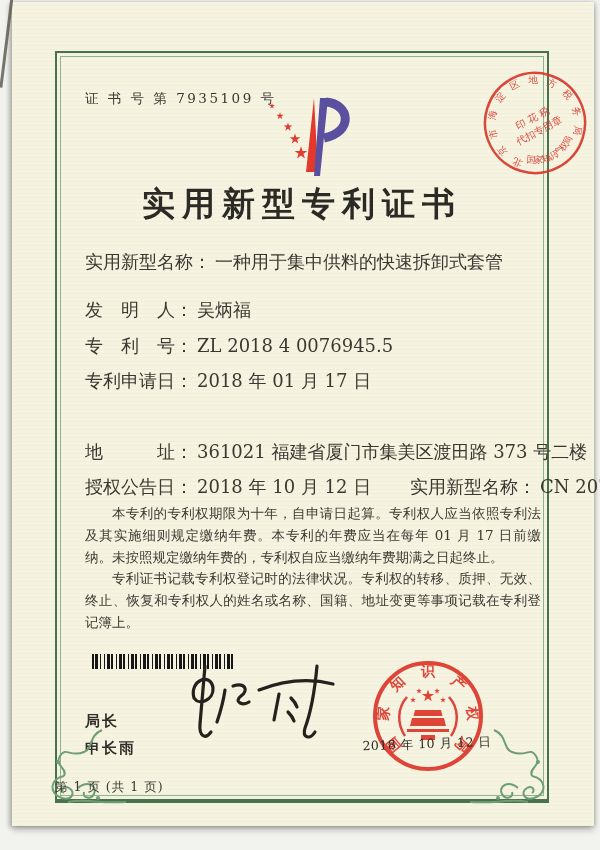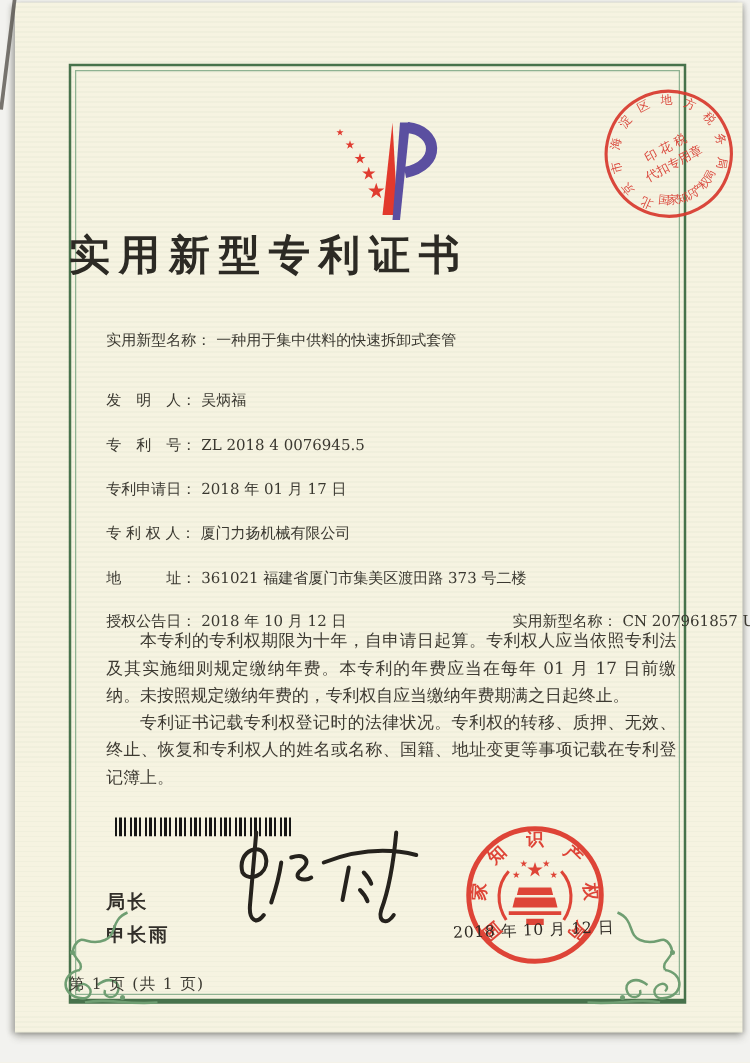--- a/index.html
+++ b/index.html
@@ -11,23 +11,23 @@
         background-image:repeating-linear-gradient(0deg,rgba(140,175,140,.055) 0 1px,transparent 1px 4px);
         box-shadow:-3px 1px 4px rgba(70,70,60,.28), 0 4px 6px rgba(70,70,60,.30), 2px 0 3px rgba(70,70,60,.18);}
   .scan-sliver{position:absolute;left:5px;top:-4px;width:3px;height:92px;background:#57544d;
         transform:rotate(7deg);opacity:.8;}
   .frame{position:absolute;left:43px;top:49px;width:494px;height:752px;
         border:2px solid #47724b;border-bottom-width:4px;box-sizing:border-box;}
   .frame-inner{position:absolute;inset:3px;border:1px solid #8fb292;}
   .cert-no{position:absolute;left:73px;top:88px;font-size:13.5px;letter-spacing:2.5px;color:#3a3831;}
   .logo{position:absolute;left:240px;top:78px;}
   .tax-stamp{position:absolute;left:462px;top:60px;color:#d8392e;opacity:.92;}
-  .title{position:absolute;left:43px;top:180px;width:494px;
+  .title{position:absolute;left:43px;top:180px;width:494px;text-align:center;
         font-size:33px;font-weight:600;letter-spacing:7px;color:#2c2a24;}
-  .row{position:absolute;left:73px;font-size:12px;color:#3a3830;white-space:nowrap;margin-top:14px;}
+  .row{position:absolute;left:73px;font-size:18px;color:#3a3830;white-space:nowrap;}
   .row .val{margin-left:4px;}
   .grant-group{position:absolute;left:325px;top:0;}
   .paras{position:absolute;left:73px;top:501px;width:456px;font-size:13.5px;
         line-height:21.8px;text-align:justify;color:#3d3a32;}
   .paras p{margin:0;text-indent:2em;}
   .barcode{position:absolute;left:80px;top:652px;width:143px;height:15px;
         background:repeating-linear-gradient(90deg,#161616 0 1.5px,transparent 1.5px 3px,
                    #161616 3px 6px,transparent 6px 7.5px,#161616 7.5px 9px,transparent 9px 12px);}
   .signer{position:absolute;left:73px;font-size:15px;font-weight:700;letter-spacing:2px;
         color:#322f2a;font-family:"Liberation Sans","DejaVu Sans",sans-serif;margin-top:16px;}
@@ -52,20 +52,21 @@
   </defs>
 </svg>
 
 <div class="stage">
   <div class="page">
 
     <div class="frame">
       <div class="frame-inner"></div>
     </div>
 
+    <div class="cert-no">证 书 号 第 7935109 号</div>
 
     <svg class="logo" width="112" height="102" viewBox="0 0 112 102">
       <use href="#star" transform="translate(20,26) scale(3)" fill="#e03c30"></use>
       <use href="#star" transform="translate(28,36) scale(3.8)" fill="#e03c30"></use>
       <use href="#star" transform="translate(36,47) scale(4.6)" fill="#e03c30"></use>
       <use href="#star" transform="translate(43,59) scale(5.6)" fill="#e03c30"></use>
       <use href="#star" transform="translate(49,73) scale(6.8)" fill="#e03c30"></use>
       <path d="M62 18 L54 92 L66 92 Z" fill="#e2392c"></path>
       <path d="M68 18 L76 18 L68 96 L62 96 Z" fill="#5b4fa0"></path>
       <path d="M74 22 C 98 24, 102 52, 72 58" fill="none" stroke="#5b4fa0" stroke-width="9"></path>
@@ -108,23 +109,20 @@
     </div>
     <div class="row" style="top:296px">
       <span class="lbl">发　明　人：</span><span class="val">吴炳福</span>
     </div>
     <div class="row" style="top:332px">
       <span class="lbl">专　利　号：</span><span class="val">ZL 2018 4 0076945.5</span>
     </div>
     <div class="row" style="top:367px">
       <span class="lbl">专利申请日：</span><span class="val">2018 年 01 月 17 日</span>
     </div>
-    <div class="row" style="top:402px">
-      <span class="lbl">专 利 权 人：</span><span class="val">厦门力扬机械有限公司</span>
-    </div>
     <div class="row" style="top:438px">
       <span class="lbl">地　　　址：</span><span class="val">361021 福建省厦门市集美区渡田路 373 号二楼</span>
     </div>
     <div class="row" style="top:473px;width:460px">
       <span class="lbl">授权公告日：</span><span class="val">2018 年 10 月 12 日</span>
       <span class="grant-group">
         <span class="lbl">实用新型名称：</span><span class="val">CN 207961857 U</span>
       </span>
     </div>
 

